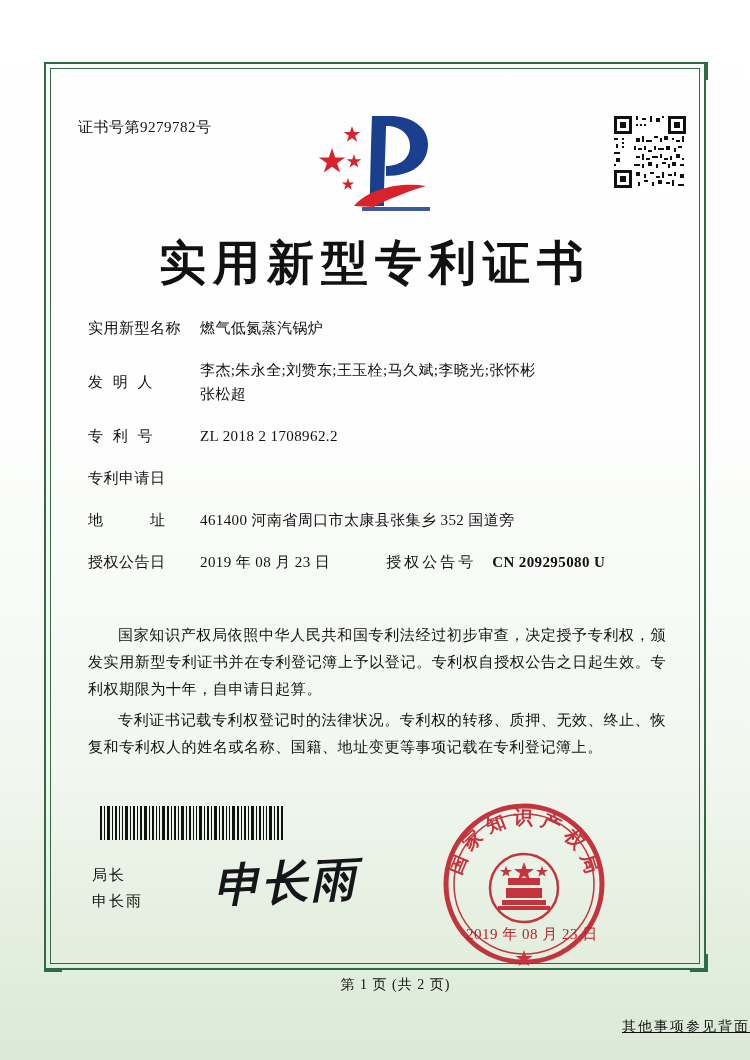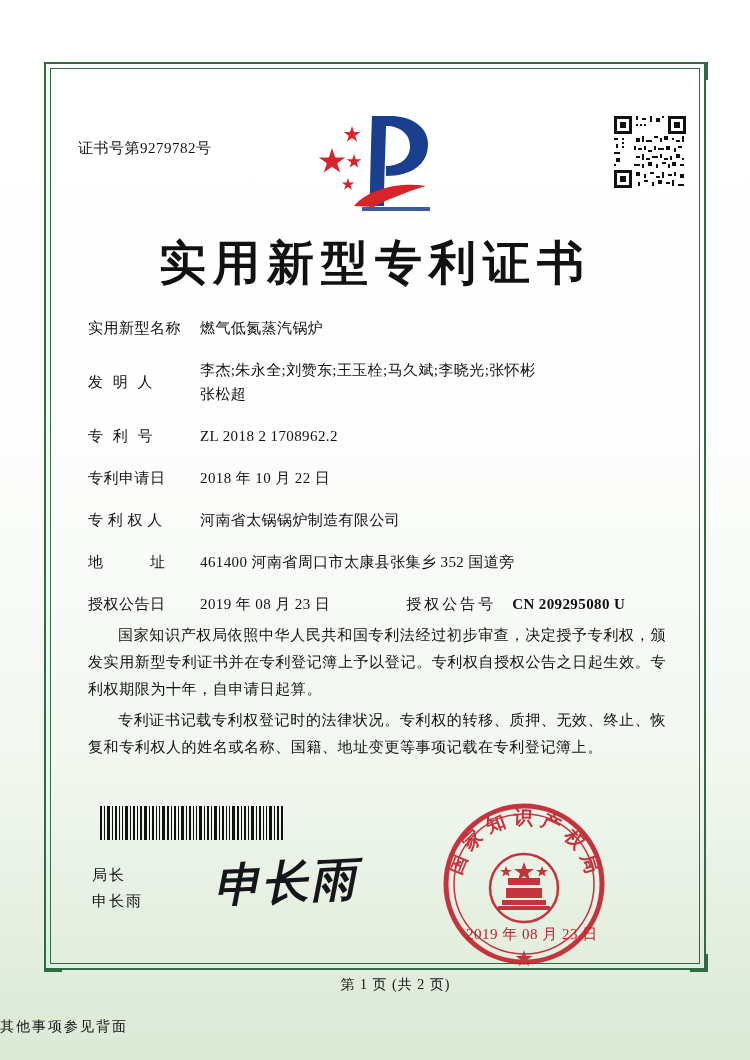--- a/index.html
+++ b/index.html
@@ -53,21 +53,20 @@
   .corner.br { left: 690px; top: 954px; border-left: none; border-top: none; }
 
   
   .cert-no {
     position: absolute;
     left: 78px;
     top: 118px;
     font-size: 15px;
     letter-spacing: 0.5px;
     white-space: nowrap;
-    margin-top: 21px;
   }
 
   
   .emblem {
     position: absolute;
     left: 310px;
     top: 108px;
     width: 130px;
     height: 108px;
   }
@@ -119,21 +118,21 @@
     flex: 1;
     letter-spacing: 0.4px;
     margin-left: 16px;
   }
   .field-value .second-line {
     display: block;
     margin-top: 4px;
   }
   .field-row.inline-two .field-value { flex: 0 0 auto; }
   .gap-label {
-    margin-left: 76px;
+    margin-left: 56px;
     letter-spacing: 3px;
     white-space: nowrap;
   }
   .gap-value {
     margin-left: 16px;
     letter-spacing: 0.4px;
     white-space: nowrap;
     font-weight: bold;
   }
 
@@ -214,23 +213,24 @@
     text-align: center;
     font-size: 14px;
     letter-spacing: 1px;
     margin-left: 41px;
   }
   .footer-note {
     position: absolute;
     left: 0;
     right: 0;
     top: 1018px;
-    text-align: left;
+    text-align: right;
     font-size: 14px;
     letter-spacing: 2px;
+    text-decoration: underline;
   }
 </style>
 </head>
 <body>
 
 <div class="page">
 
   <div class="border-outer"></div>
   <div class="border-inner"></div>
   <div class="corner tl"></div>
@@ -363,27 +363,22 @@
       </div>
     </div>
 
     <div class="field-row">
       <div class="field-label">专 利 号</div>
       <div class="field-value">ZL 2018 2 1708962.2</div>
     </div>
 
     <div class="field-row">
       <div class="field-label tight">专利申请日</div>
-      <div class="field-value">2018 年 10 月 22 日</div>
-    </div>
-
-    <div class="field-row">
-      <div class="field-label tight">专 利 权 人</div>
-      <div class="field-value">河南省太锅锅炉制造有限公司</div>
-    </div>
+    </div>
+
 
     <div class="field-row">
       <div class="field-label tight">地　　　址</div>
       <div class="field-value">461400 河南省周口市太康县张集乡 352 国道旁</div>
     </div>
 
     <div class="field-row inline-two">
       <div class="field-label tight">授权公告日</div>
       <div class="field-value">2019 年 08 月 23 日</div>
       <div class="gap-label">授权公告号</div>

